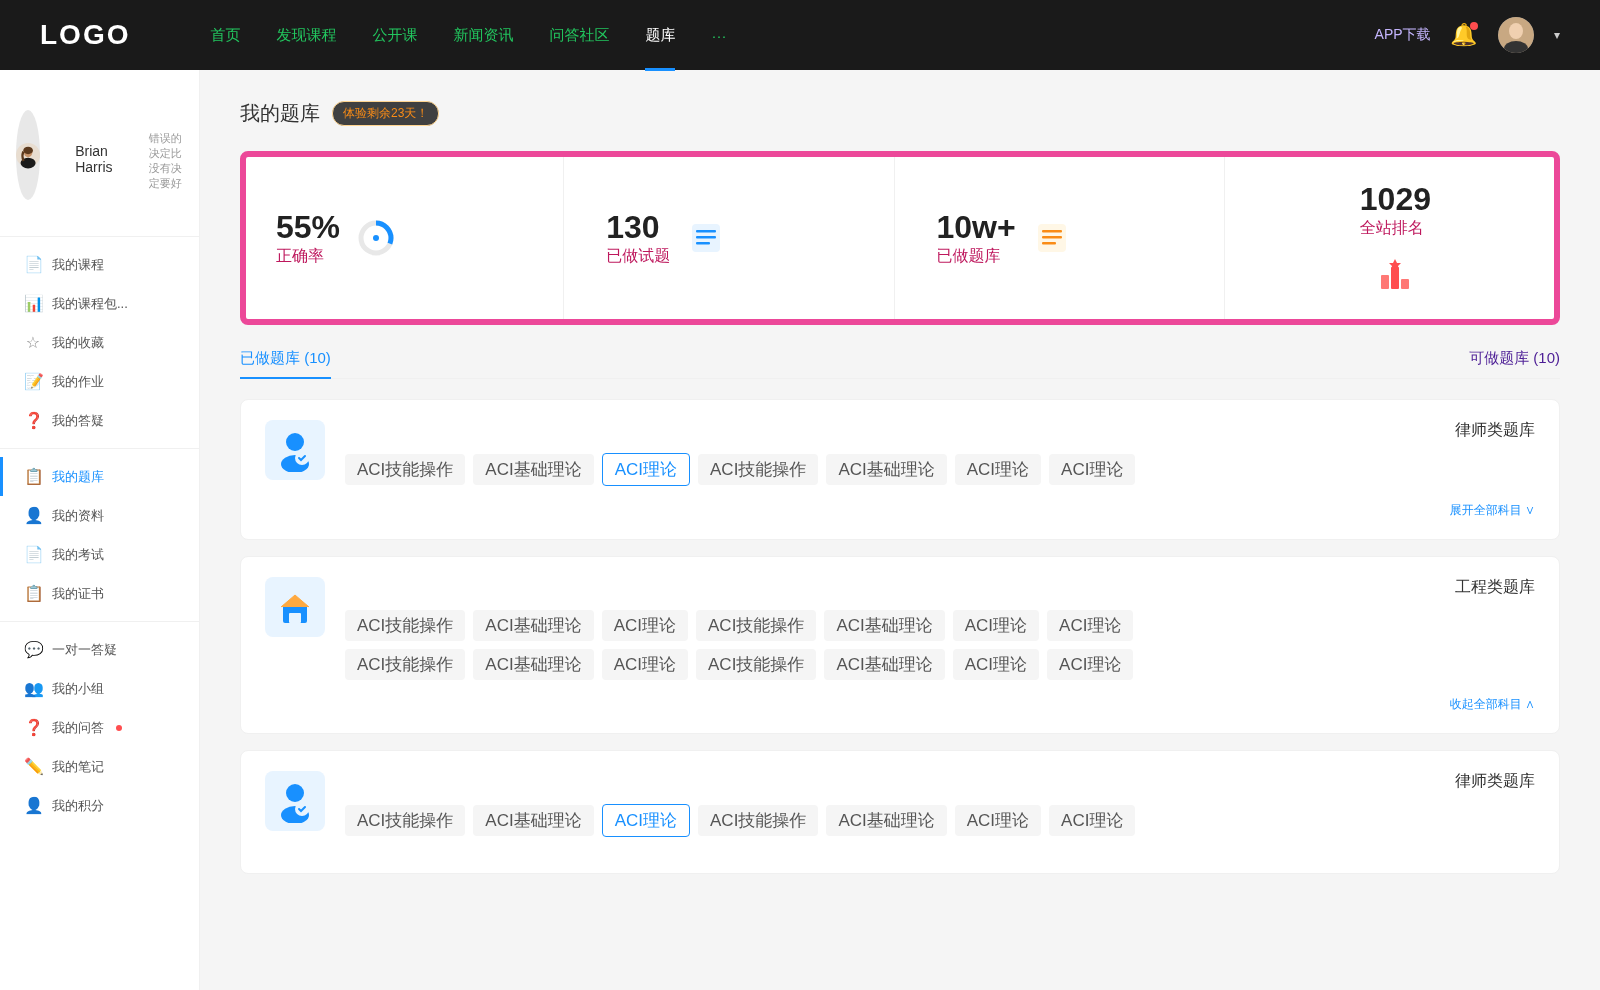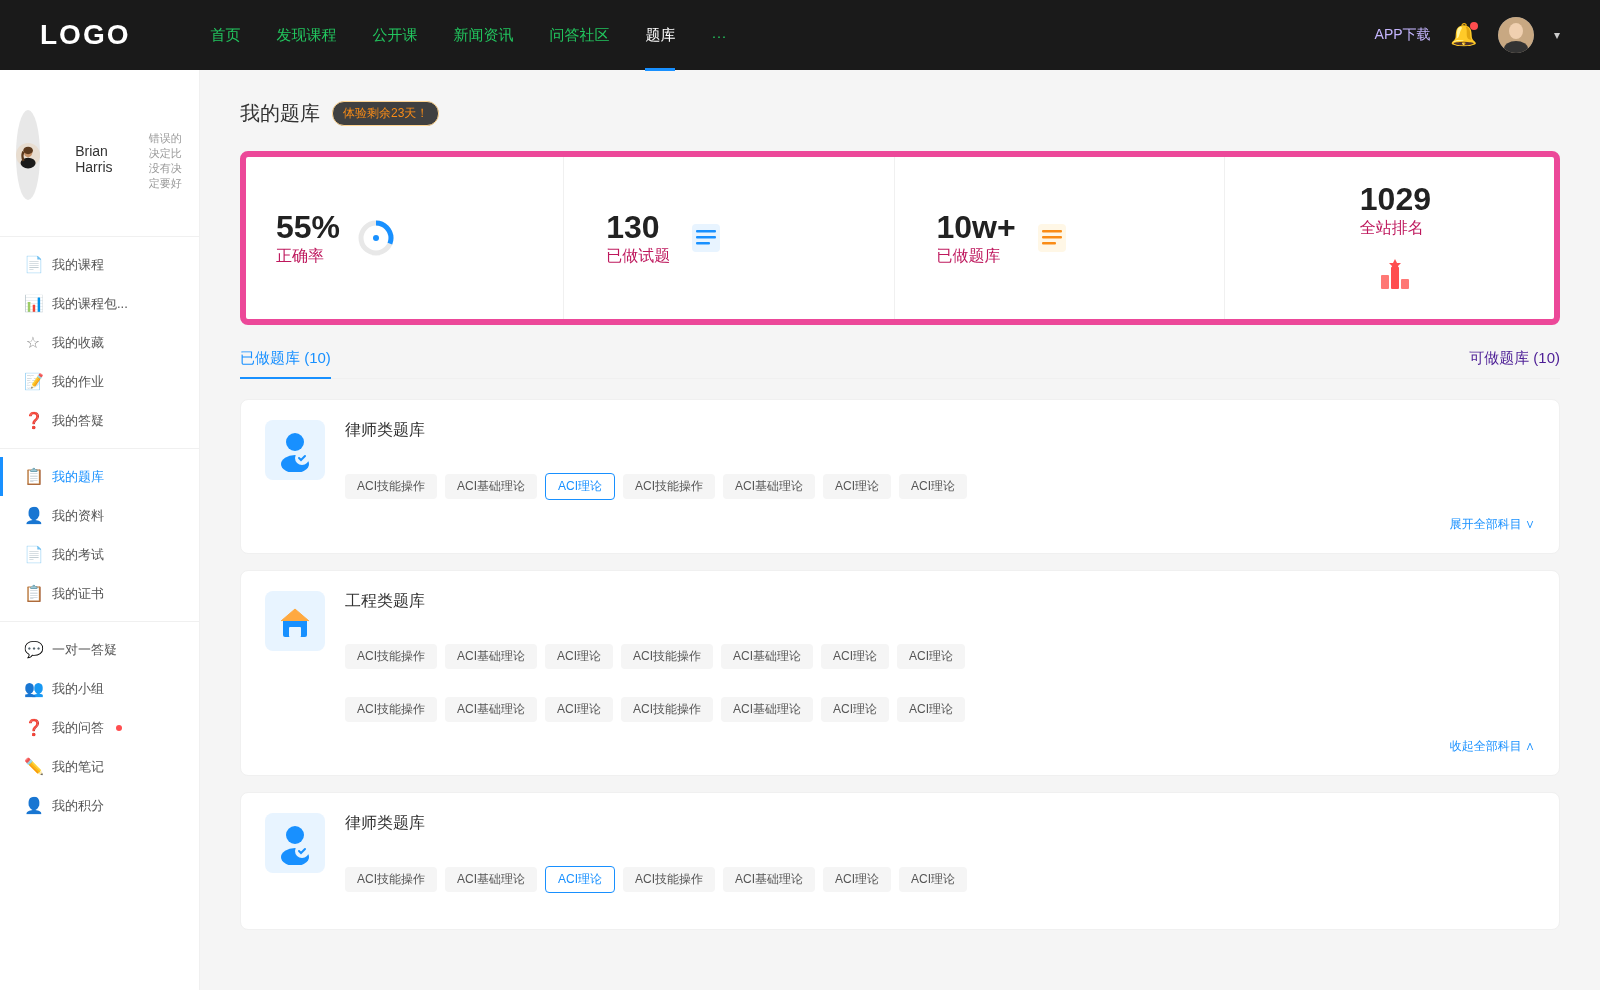--- a/index.html
+++ b/index.html
@@ -276,35 +276,35 @@
       display: flex; align-items: center; justify-content: center;
       flex-shrink: 0;
     }
     .bank-icon-wrap svg { width: 44px; height: 44px; }
     .bank-info { flex: 1; }
     .bank-name {
       font-size: 16px;
       font-weight: 500;
       color: #333;
       margin-bottom: 12px;
+      text-align: right;
     }
     .tags-row {
       display: flex;
       flex-wrap: wrap;
       gap: 8px;
       align-items: center;
     }
     .tag {
       padding: 4px 12px;
       border-radius: 4px;
-      font-size: 12px;
+      font-size: 17px;
       background: #f5f5f5;
       color: #555;
       cursor: pointer;
-      margin-top: 20px;
     }
     .tag.active-tag {
       border: 1px solid #1890ff;
       color: #1890ff;
       background: white;
     }
     .expand-link {
       font-size: 12px;
       color: #1890ff;
       cursor: pointer;

